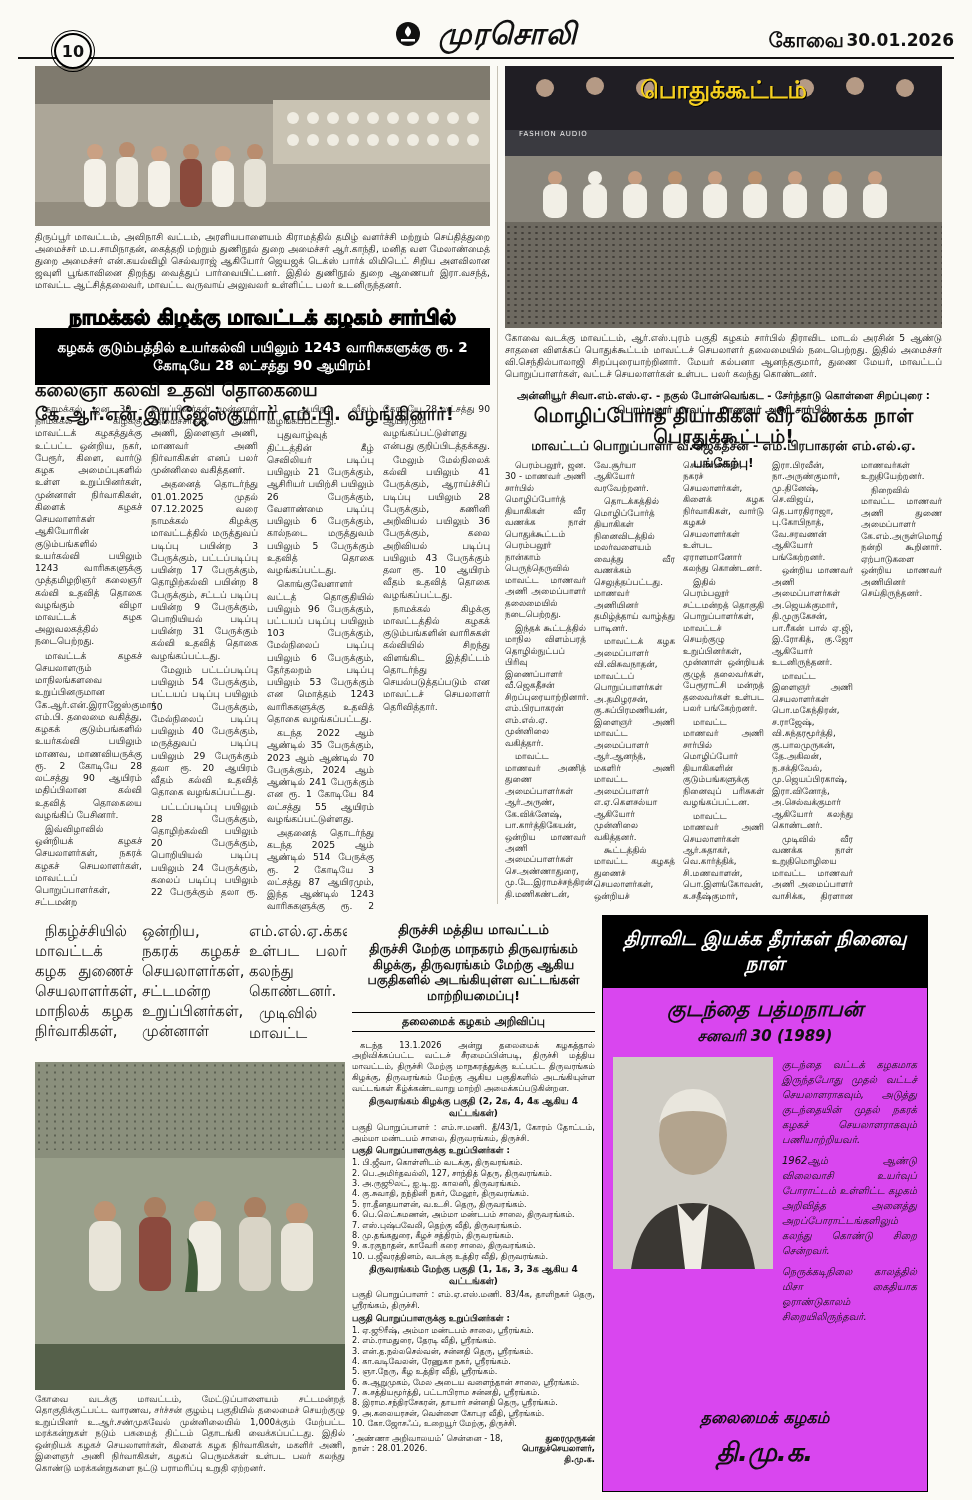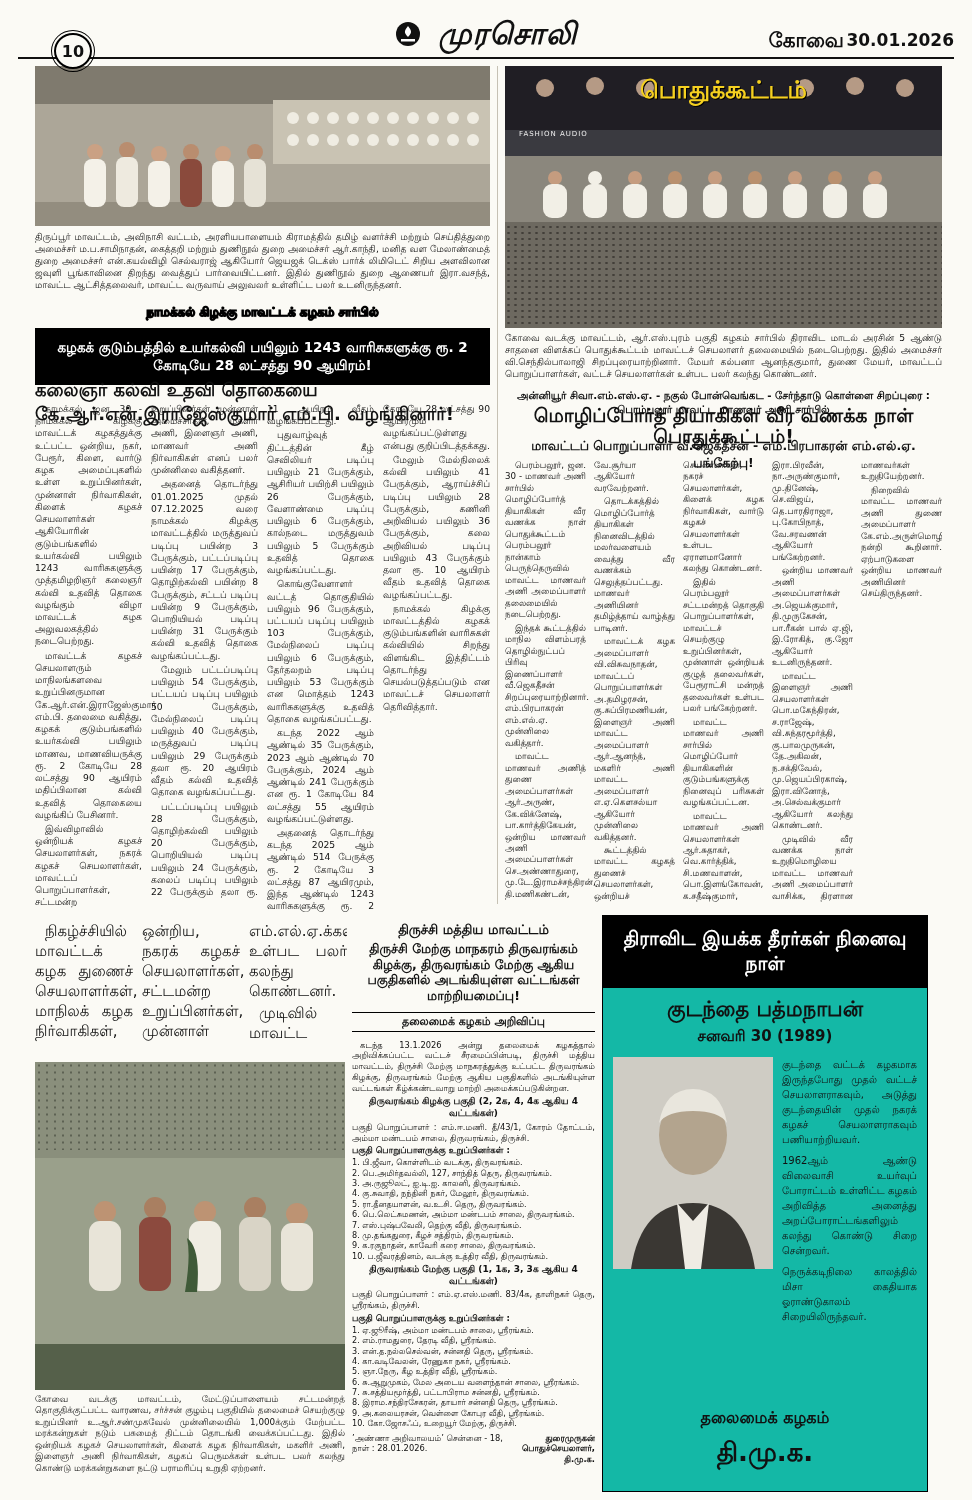--- a/index.html
+++ b/index.html
@@ -25,21 +25,21 @@
   .tr-photo { top:66px; left:505px; width:437px; height:262px; }
   .tr-caption { top:332px; left:505px; width:437px; height:52px; }
   .bl-photo { top:1062px; left:35px; width:310px; height:328px; }
   .bl-caption { top:1394px; left:35px; width:310px; height:100px; font-size:8.8px; }
   .tr-banner { position:absolute; top:10px; left:0; right:0; text-align:center; color:#f5d020; font-weight:bold; font-size:24px; text-shadow:1px 1px 0 #000; z-index:2; }
   .tr-stage-label { position:absolute; top:64px; left:14px; color:#eee; font-size:7px; letter-spacing:1px; z-index:2; }
   .dots { position:absolute; left:0; right:0; bottom:0; height:104px; background-image:radial-gradient(#37342f 1px, rgba(0,0,0,0) 1.5px); background-size:7px 6px; opacity:.8; }
   .dots-top { position:absolute; left:0; right:0; top:0; height:88px; background-image:radial-gradient(#4a4f42 1px, rgba(0,0,0,0) 1.5px); background-size:8px 7px; opacity:.7; }
 
   
-  .a1-kicker { top:305px; left:35px; width:455px; text-align:center; font-weight:bold; font-size:12px; color:#0f172a; -webkit-text-stroke:1.1px #000; text-shadow:0 0 1px #000; }
+  .a1-kicker { top:305px; left:35px; width:455px; text-align:center; font-weight:bold; font-size:20px; color:#0f172a; -webkit-text-stroke:1.1px #000; text-shadow:0 0 1px #000; }
   .a1-revbar { top:328px; left:35px; width:455px; background:#000; color:#fff; font-weight:bold; font-size:13.5px; line-height:1.3; text-align:center; padding:11px 8px; }
   .a1-sub { top:379px; left:35px; width:455px; text-align:left; font-weight:bold; font-size:18px; }
   .a1-body { top:403px; left:35px; width:455px; height:514px; column-count:4; column-gap:9px; column-fill:auto; font-size:9.2px; line-height:1.33; text-align:justify; overflow:hidden; }
   .a1-body-cont { top:922px; left:35px; width:312px; height:134px; column-count:3; column-gap:9px; column-fill:auto; font-size:15px; line-height:1.33; text-align:justify; overflow:hidden; }
   .bodytxt p { text-indent:10px; margin-bottom:2px; }
 
   
   .a2-kicker { top:389px; left:505px; width:437px; text-align:center; font-weight:bold; font-size:10.3px; }
   .a2-headline { top:405px; left:505px; width:437px; text-align:center; font-weight:bold; font-size:19px; line-height:1.1; }
   .a2-sub { top:438px; left:505px; width:437px; text-align:center; font-weight:bold; font-size:12.5px; }
@@ -55,21 +55,21 @@
   .a3-body { font-size:8.3px; line-height:1.3; text-align:justify; }
   .a3-body p { margin-bottom:2px; text-indent:8px; }
   .a3-sect { text-align:center; font-weight:bold; font-size:9px; margin:3px 0 1px; text-indent:0 !important; }
   .a3-officer { font-size:8.3px; margin-bottom:1px; }
   .a3-mem-label { font-weight:bold; font-size:8.5px; margin:2px 0 1px; text-indent:0 !important; }
   .a3-item { font-size:8.1px; line-height:1.28; }
   .a3-signoff { display:flex; justify-content:space-between; margin-top:4px; font-size:8.3px; }
   .a3-signoff .right { text-align:right; font-weight:bold; }
 
   
-  .memorial { top:915px; left:602px; width:326px; height:577px; border:1px solid #000; background:#14b8a6; }
+  .memorial { top:915px; left:602px; width:326px; height:577px; border:1px solid #000; background:#d946ef;font-style:italic; }
   .mem-header { background:#000; color:#fff; font-weight:bold; font-size:19px; text-align:center; padding:11px 6px; }
   .mem-name { text-align:center; font-weight:bold; font-size:21px; margin-top:9px; }
   .mem-date { text-align:center; font-weight:bold; font-size:15px; margin:3px 0 8px; }
   .mem-content { display:flex; gap:9px; padding:2px 10px; }
   .portrait { width:160px; height:212px; flex:none; background:linear-gradient(#d9d6ce,#a9a59b); overflow:hidden; }
   .portrait svg { display:block; width:100%; height:100%; }
   .mem-body { font-size:10px; line-height:1.5; text-align:justify; }
   .mem-body p { margin-bottom:6px; }
   .mem-f1 { position:absolute; bottom:62px; left:0; right:0; text-align:center; font-weight:bold; font-size:16px; }
   .mem-f2 { position:absolute; bottom:20px; left:0; right:0; text-align:center; font-weight:bold; font-size:26px; }

